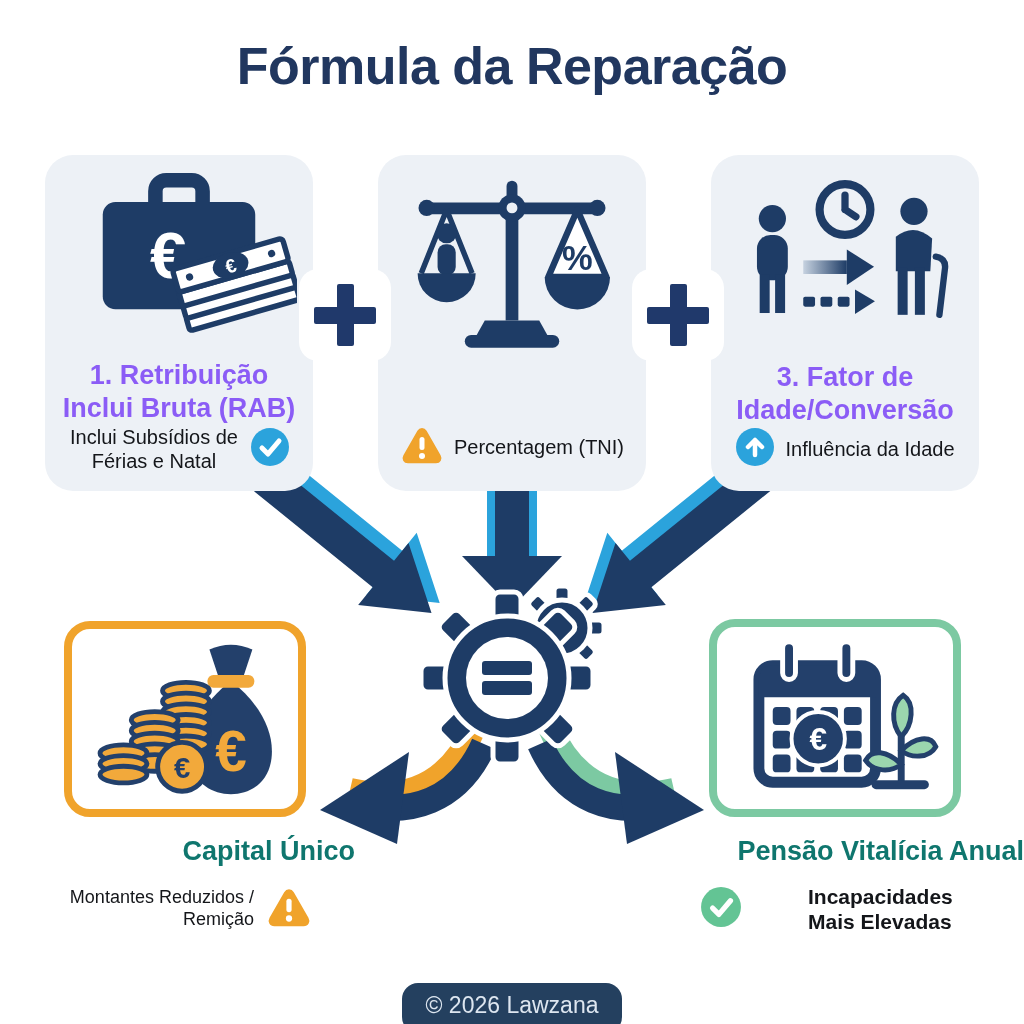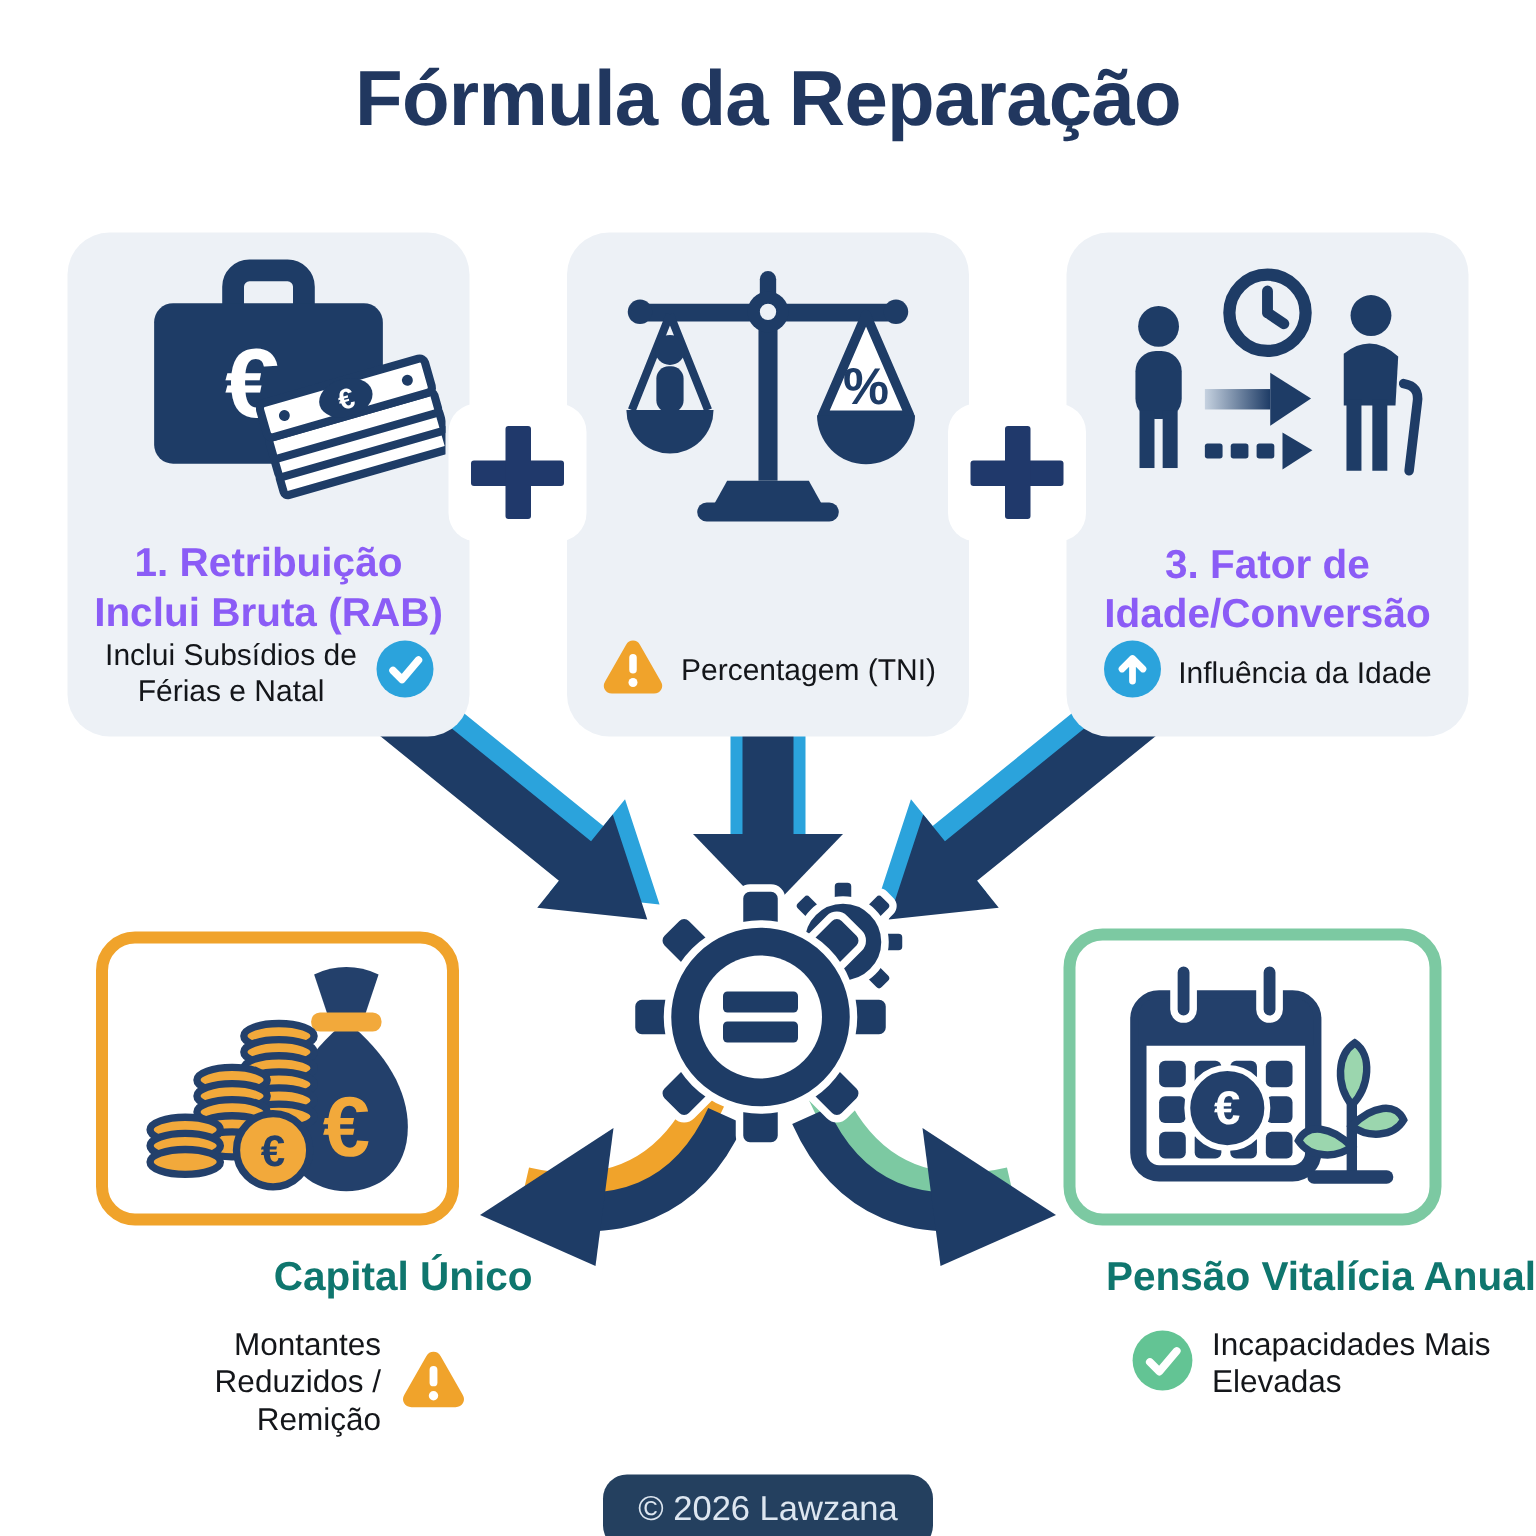--- a/index.html
+++ b/index.html
@@ -36,22 +36,22 @@
     position:absolute; background:#ffffff; border-radius:26px; z-index:2;
     display:flex; align-items:center; justify-content:center;
   }
   .ob-left{ left:64px; top:621px; width:242px; height:196px; border:8px solid #f0a32b; }
   .ob-right{ left:709px; top:619px; width:252px; height:198px; border:8px solid #7cc9a2; }
   .out-title{ position:absolute; z-index:2; text-align:right; font-size:27px; font-weight:bold; color:#0f766e; }
   .t-left{ left:15px; top:836px; width:340px; }
   .t-right{ left:664px; top:836px; width:360px; }
   .out-note{ position:absolute; z-index:2; display:flex; align-items:center; gap:12px; }
   .n-left{ left:30px; top:884px; width:282px; justify-content:flex-end; }
-  .n-left .note-text{ max-width:198px; text-align:right; font-size:21px; }
-  .n-right{ left:700px; top:884px; width:300px; justify-content:flex-end; }
+  .n-left .note-text{ max-width:198px; text-align:right; font-size:18px; }
+  .n-right{ left:700px; top:884px; width:300px; justify-content:space-between;font-weight:bold; }
   .n-right .note-text{ max-width:192px; text-align:left; font-size:21px; }
   .footer{
     position:absolute; left:402px; top:983px; width:220px; height:50px; z-index:2;
     background:#24405f; border-radius:16px; color:#dde6f0; font-size:23px;
     display:flex; align-items:flex-start; justify-content:center; padding-top:9px;
   }
 </style>
 </head>
 <body>
 

